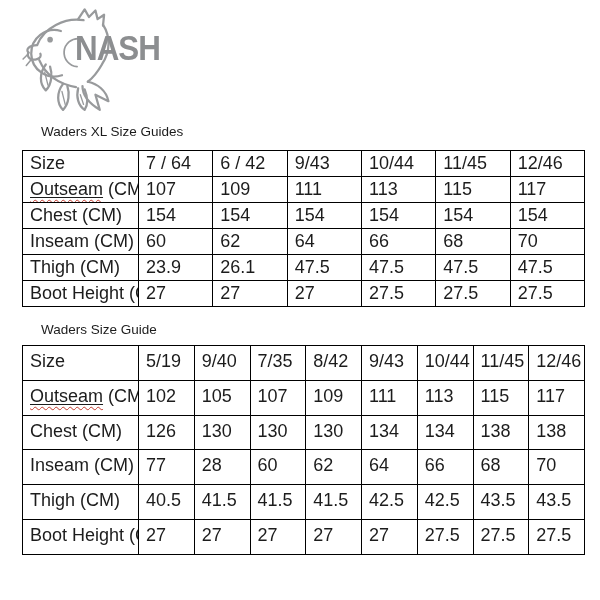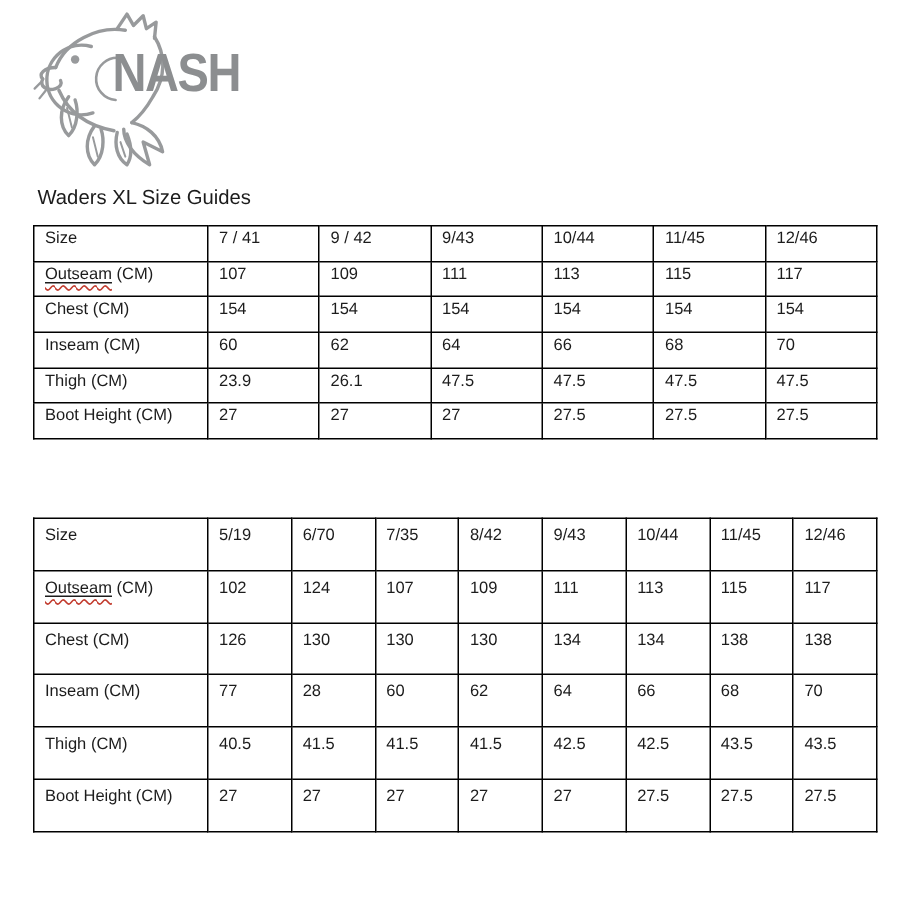--- a/index.html
+++ b/index.html
@@ -32,36 +32,36 @@
     font-weight: bold;
     letter-spacing: -1px;
     color: #8c8e90;
     transform: scale(0.98, 1.12);
     transform-origin: left top;
     font-family: "Liberation Sans", sans-serif;
   }
   
   .section-title {
     position: absolute;
-    left: 25px;
+    left: 41px;
     margin: 0;
     font-size: 13.5px;
     font-weight: normal;
     color: #1c1c1c;
   }
   .title-1 { top: 124px; }
   .title-2 { top: 322px; }
   
   table.size-table {
     position: absolute;
     left: 22px;
     width: 562px;
     border-collapse: collapse;
     table-layout: fixed;
-    font-size: 11px;
+    font-size: 18px;
     color: #1c1c1c;
   }
   table.t1 { top: 150px; }
   table.t2 { top: 345px; }
   table.size-table td {
     border: 1px solid #000000;
     padding: 2px 6px 2px 7px;
     vertical-align: top;
     white-space: nowrap;
     overflow: hidden;
@@ -130,22 +130,22 @@
         <col style="width: 74.3333px;">
         <col style="width: 74.3333px;">
         <col style="width: 74.3333px;">
         <col style="width: 74.3333px;">
         <col style="width: 74.3333px;">
         <col style="width: 74.3333px;">
       </colgroup>
       <tbody>
         <tr>
           <td>Size</td>
-          <td>7 / 41</td>
-          <td>9 / 42</td>
+          <td>7 / 64</td>
+          <td>6 / 42</td>
           <td>9/43</td>
           <td>10/44</td>
           <td>11/45</td>
           <td>12/46</td>
         </tr>
         <tr>
           <td><span class="u-solid"><span class="u-wavy">Outseam</span></span><span> (CM)</span></td>
           <td>107</td>
           <td>109</td>
           <td>111</td>
@@ -185,48 +185,49 @@
           <td>27</td>
           <td>27</td>
           <td>27</td>
           <td>27.5</td>
           <td>27.5</td>
           <td>27.5</td>
         </tr>
       </tbody>
     </table>
 
+  <h2 class="section-title title-2">Waders Size Guide</h2>
   <table class="size-table t2">
       <colgroup>
         <col style="width: 116px;">
         <col style="width: 55.75px;">
         <col style="width: 55.75px;">
         <col style="width: 55.75px;">
         <col style="width: 55.75px;">
         <col style="width: 55.75px;">
         <col style="width: 55.75px;">
         <col style="width: 55.75px;">
         <col style="width: 55.75px;">
       </colgroup>
       <tbody>
         <tr>
           <td>Size</td>
           <td>5/19</td>
-          <td>6/70</td>
+          <td>9/40</td>
           <td>7/35</td>
           <td>8/42</td>
           <td>9/43</td>
           <td>10/44</td>
           <td>11/45</td>
           <td>12/46</td>
         </tr>
         <tr>
           <td><span class="u-solid"><span class="u-wavy">Outseam</span></span><span> (CM)</span></td>
           <td>102</td>
-          <td>124</td>
+          <td>105</td>
           <td>107</td>
           <td>109</td>
           <td>111</td>
           <td>113</td>
           <td>115</td>
           <td>117</td>
         </tr>
         <tr>
           <td><span>Chest</span><span> (CM)</span></td>
           <td>126</td>

